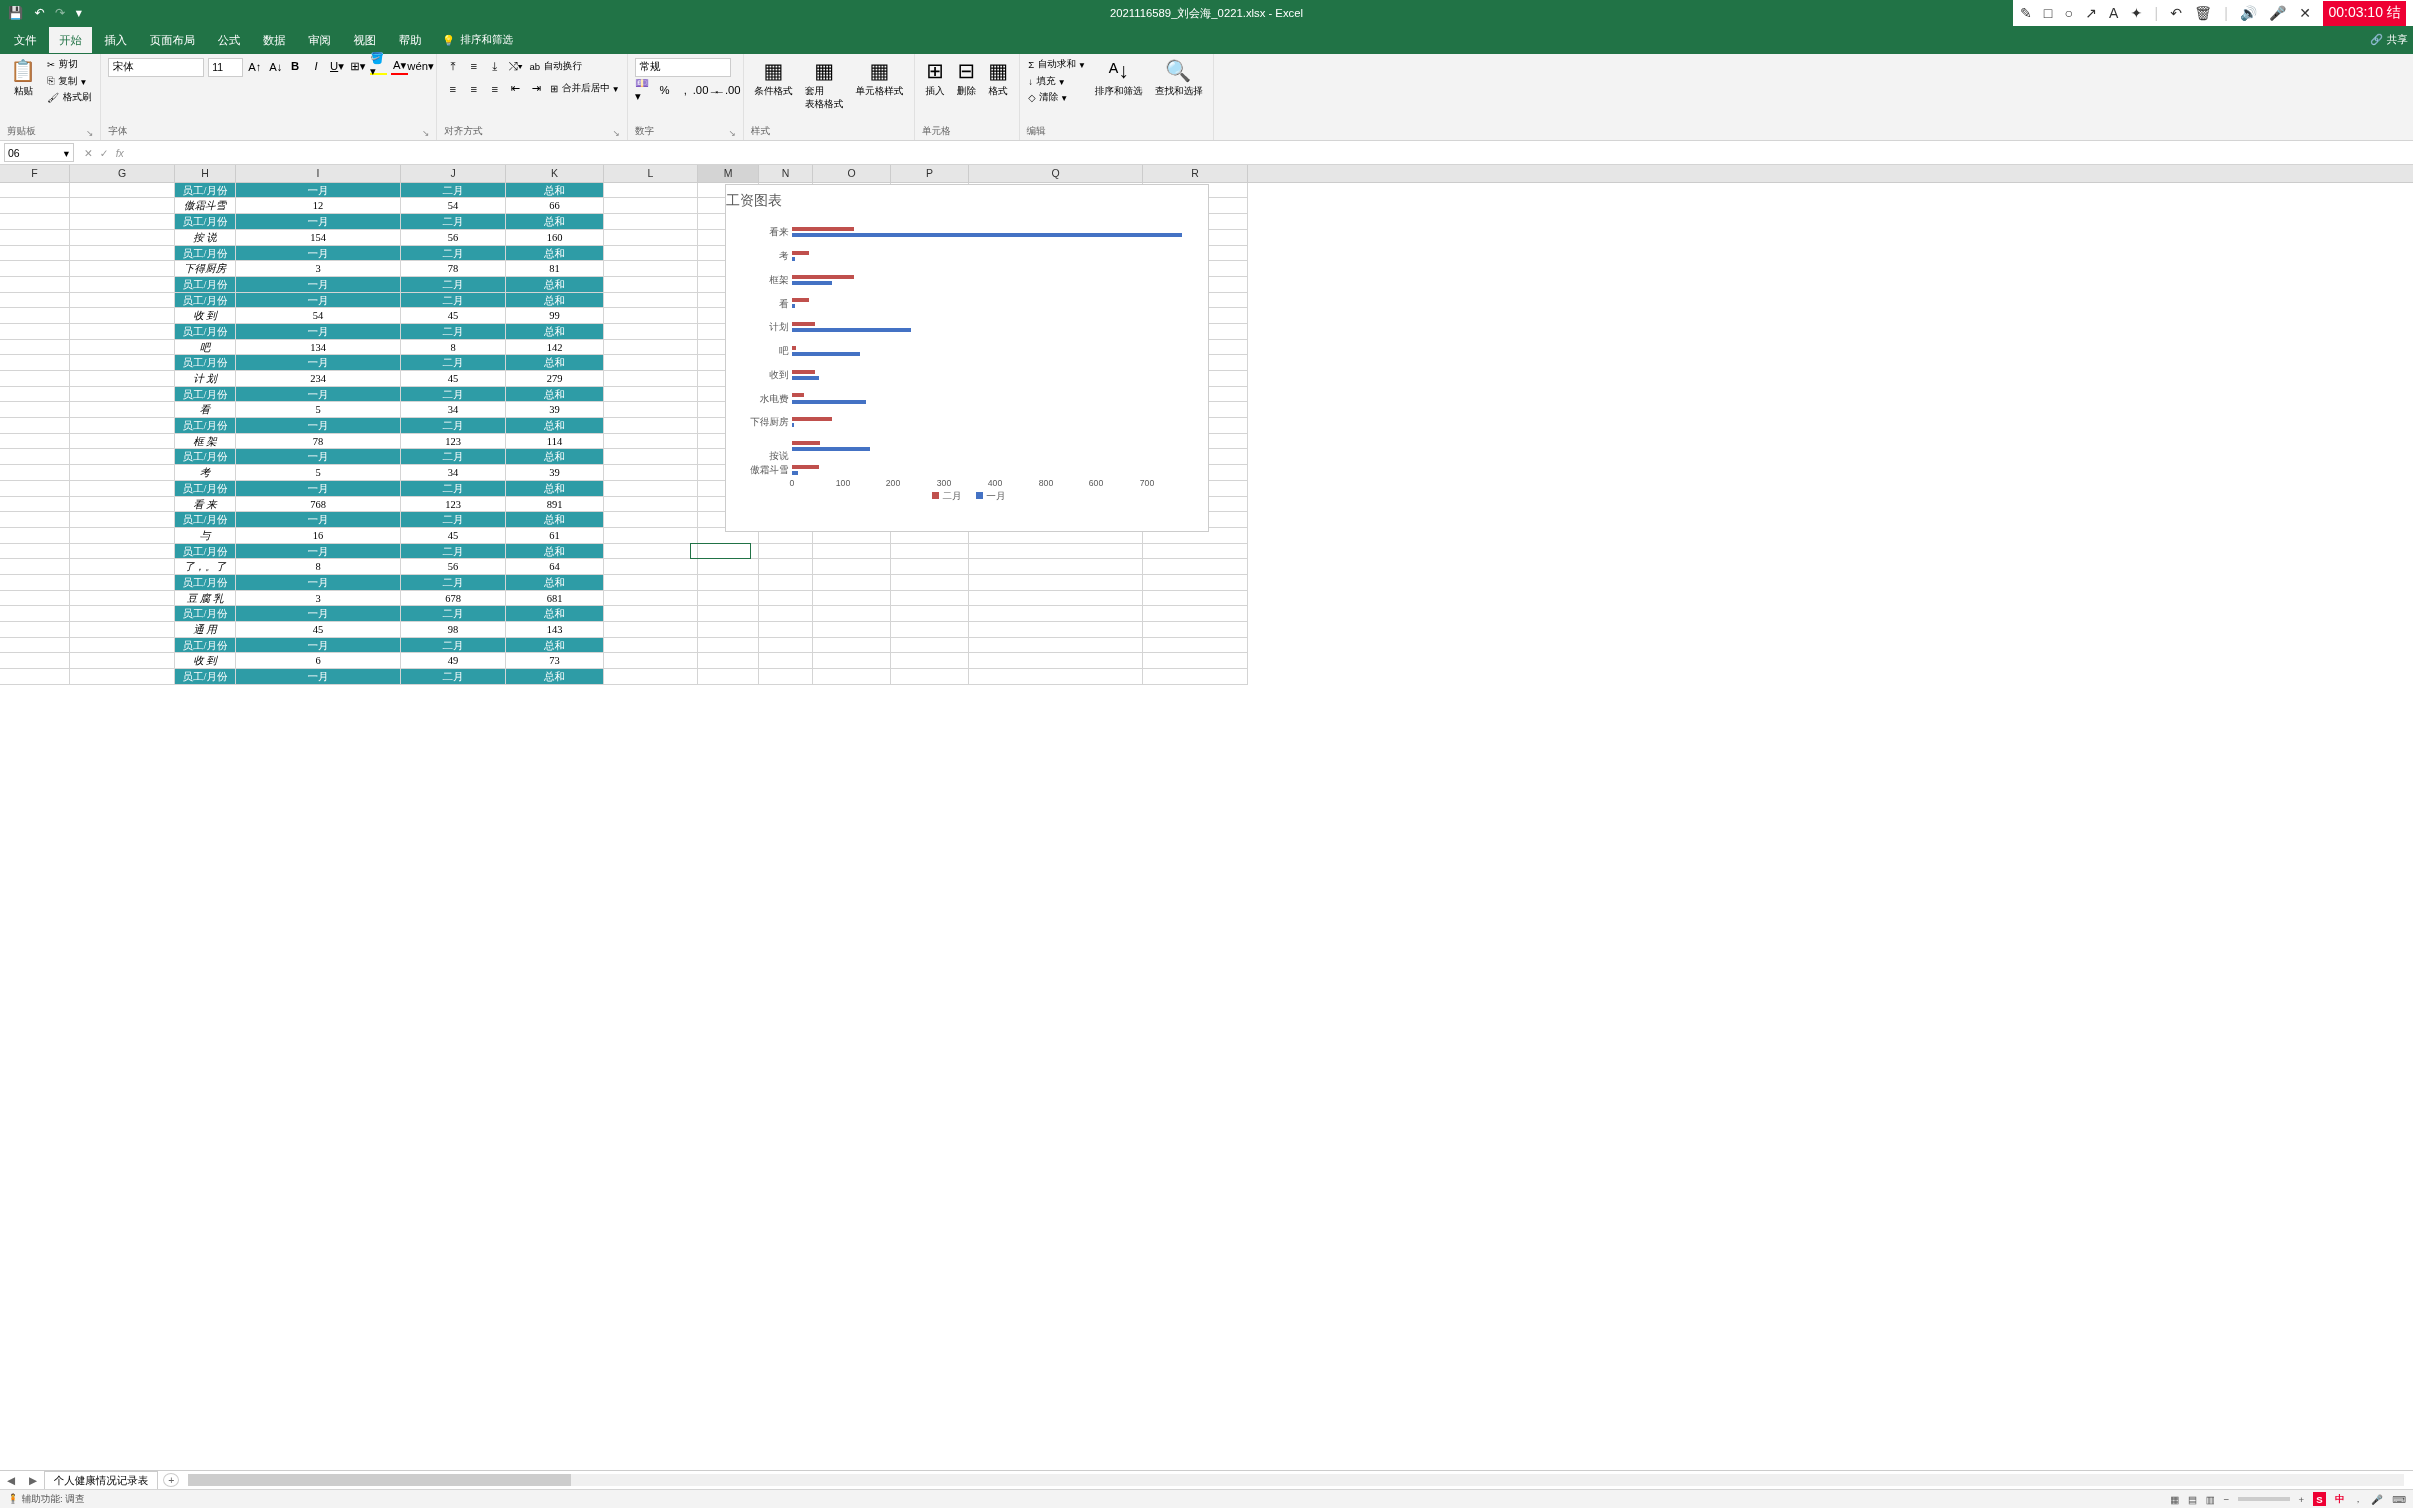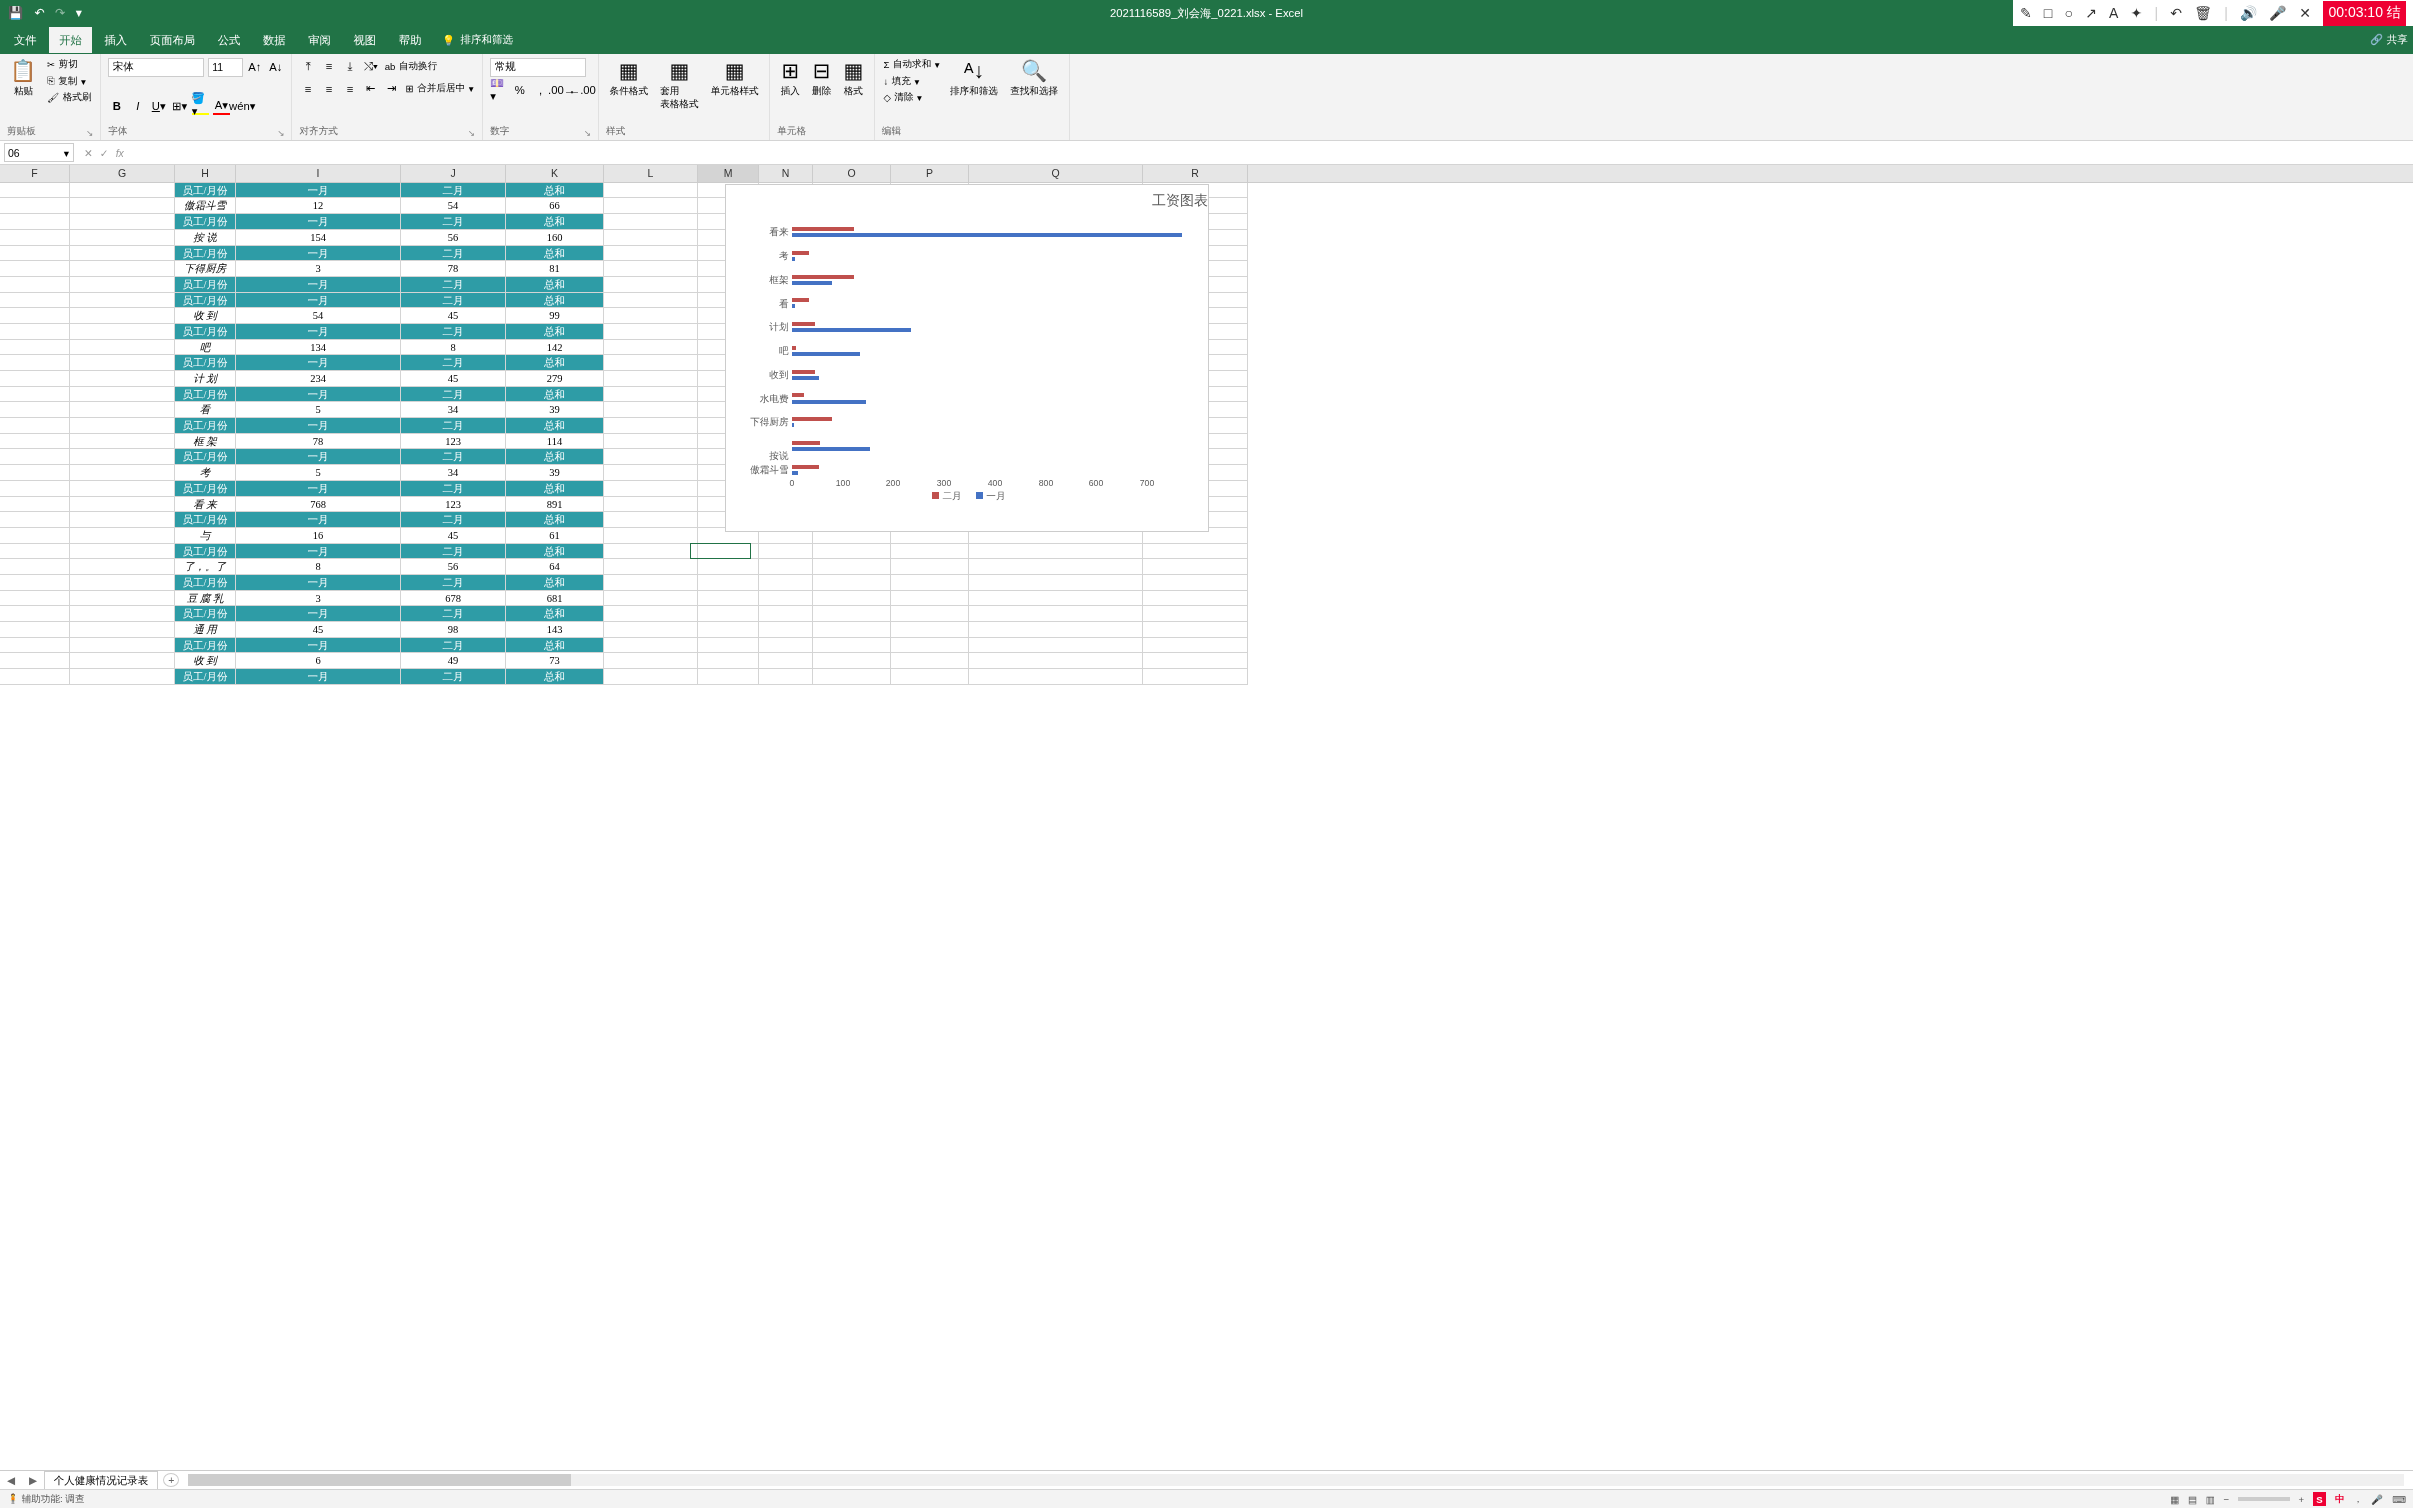--- a/index.html
+++ b/index.html
@@ -57,21 +57,21 @@
 .row { display: flex; height: 15.7px; }
 .cell { border-right: 0.9px solid #d4d4d4; border-bottom: 0.9px solid #d4d4d4; font-size: 10.5px; text-align: center; line-height: 15.7px; overflow: hidden; font-family: SimSun, serif; }
 .header-cell { background: #2e9ca6; color: #fff; }
 .data-cell { background: #fff; color: #000; }
 .italic { font-style: italic; }
 
 .active-cell { position: absolute; border: 1.7px solid #217346; pointer-events: none; }
 
 
 .chart { position: absolute; top: 18.3px; left: 725px; width: 484px; height: 348px; background: #fff; border: 0.9px solid #ccc; }
-.chart-title { text-align: right; font-size: 14px; font-family: SimSun; padding: 7px 0; color: #595959; }
+.chart-title { text-align: left; font-size: 14px; font-family: SimSun; padding: 7px 0; color: #595959; }
 .chart-body { position: relative; height: 279px; margin-left: 66px; margin-right: 8.7px; }
 .y-label { position: absolute; right: 100%; transform: translateY(-50%); font-size: 9.6px; color: #595959; padding-right: 3.5px; white-space: nowrap; }
 .bar { position: absolute; height: 4.4px; }
 .bar.feb { background: #c0504d; }
 .bar.jan { background: #4472c4; }
 .x-axis { position: absolute; bottom: 0; left: 0; right: 0; height: 0.9px; }
 .x-tick { position: absolute; font-size: 8.7px; color: #595959; transform: translateX(-50%); top: 1.7px; }
 .legend { text-align: center; font-size: 9.6px; color: #595959; padding-top: 12.2px; }
 .legend .sw { display: inline-block; width: 7px; height: 7px; margin: 0 3.5px; }
 
@@ -150,21 +150,21 @@
         <div class="small-btn">
             <span>🖌</span>
             <span>格式刷</span>
           </div>
       </div>
     </div>
     <div class="group-label"><span>剪贴板</span><span class="launcher">↘</span></div>
   </div>
 
   <div class="group">
-    <div class="group-content" style="flex-direction:column;gap:21px">
+    <div class="group-content" style="flex-direction:row;gap:2px">
       <div class="font-row">
         <input class="font-name" value="宋体" style="">
         <input class="font-size" value="11" style="">
         <span class="ribbon-icon">A↑</span>
         <span class="ribbon-icon">A↓</span>
       </div>
       <div class="font-row">
         <span class="ribbon-icon">
             <b>B</b>
           </span>

